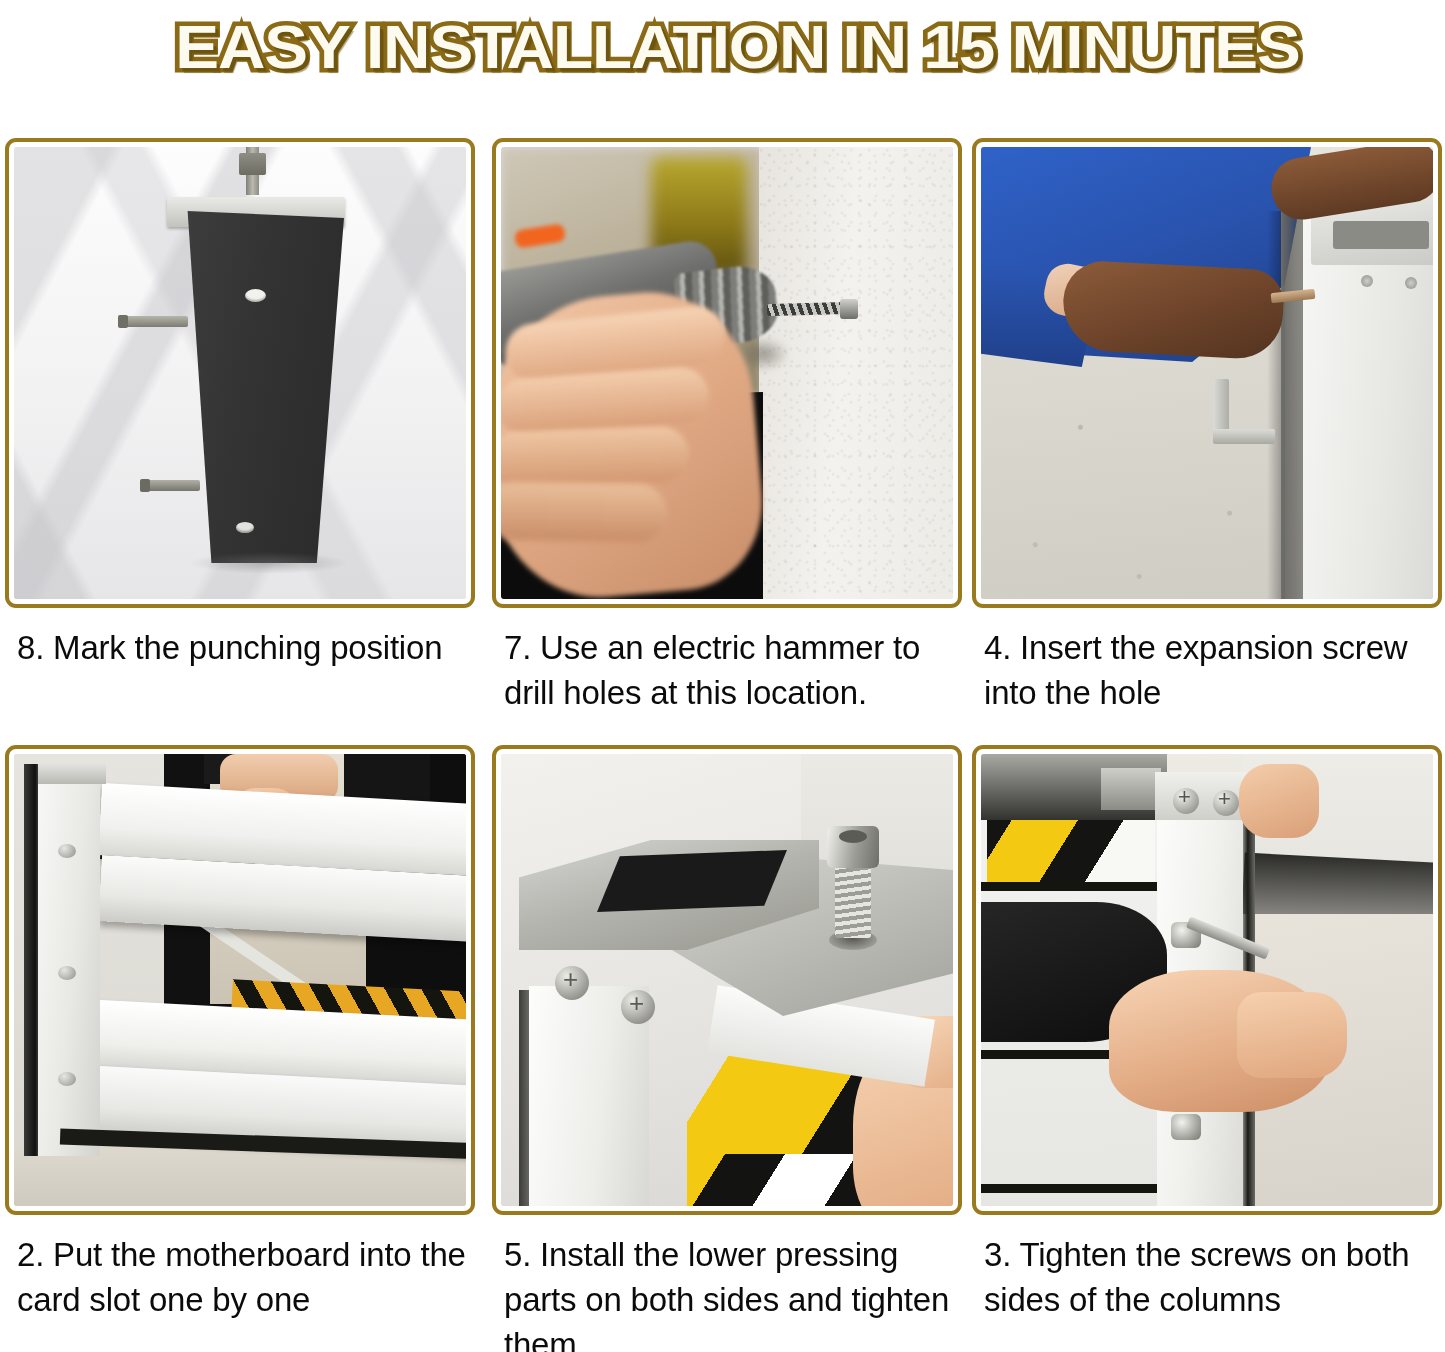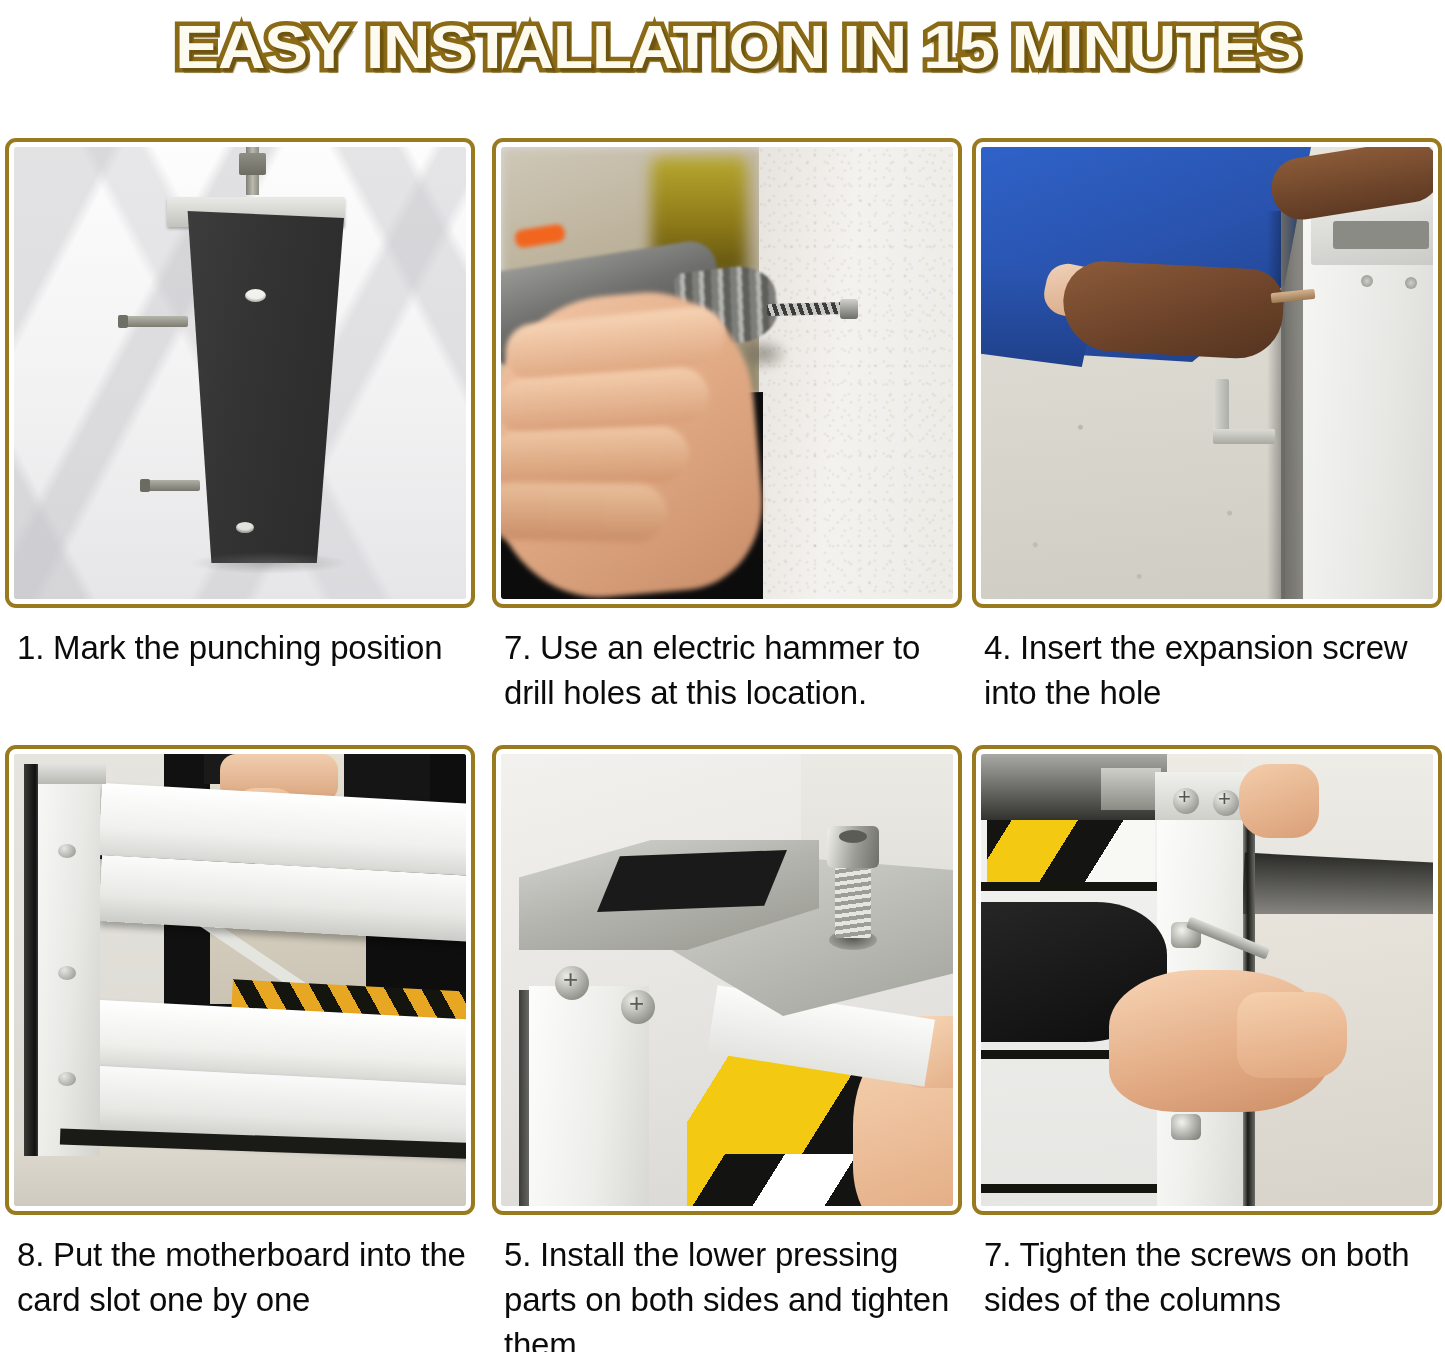--- a/index.html
+++ b/index.html
@@ -598,21 +598,21 @@
           <div class="p1-nut"></div>
           <div class="p1-plate-top"></div>
           <div class="p1-tpz"></div>
           <div class="p1-hole1"></div>
           <div class="p1-hole2"></div>
           <div class="p1-bolt-a"></div>
           <div class="p1-bolt-b"></div>
           <div class="p1-shadow"></div>
         </div>
       </div>
-      <div class="caption">1. Mark the punching position</div>
+      <div class="caption">8. Mark the punching position</div>
     </div>
 
     <div class="cell" style="left:492px; top:138px; width:470px; height:560px;">
       <div class="photo-frame">
         <div class="photo">
           <div class="p2-bgTop"></div>
           <div class="p2-jar"></div>
           <div class="p2-wallR"></div>
           <div class="p2-dark"></div>
           <div class="p2-drillbody"></div>
@@ -676,21 +676,21 @@
           <div class="p4-boardB"></div>
           <div class="p4-coledge"></div>
           <div class="p4-col"></div>
           <div class="p4-colcap"></div>
           <div class="p4-bolt1"></div>
           <div class="p4-bolt2"></div>
           <div class="p4-bolt3"></div>
           <div class="p4-base"></div>
         </div>
       </div>
-      <div class="caption">8. Put the motherboard into the card slot one by one</div>
+      <div class="caption">2. Put the motherboard into the card slot one by one</div>
     </div>
 
     <div class="cell" style="left:492px; top:745px; width:470px; height:600px;">
       <div class="photo-frame">
         <div class="photo">
           <div class="p5-bg"></div>
           <div class="p5-wallR"></div>
           <div class="p5-hazard"></div>
           <div class="p5-hazard2"></div>
           <div class="p5-hand"></div>
@@ -736,17 +736,17 @@
           <div class="p6-capscrew2"></div>
           <div class="p6-screwMid"></div>
           <div class="p6-screwLow"></div>
           <div class="p6-tool"></div>
           <div class="p6-handTop"></div>
           <div class="p6-sleeve"></div>
           <div class="p6-hand"></div>
           <div class="p6-fingers"></div>
         </div>
       </div>
-      <div class="caption">7. Tighten the screws on both sides of the columns</div>
+      <div class="caption">3. Tighten the screws on both sides of the columns</div>
     </div>
 
   </div>
 </div>
 
 </body></html>

